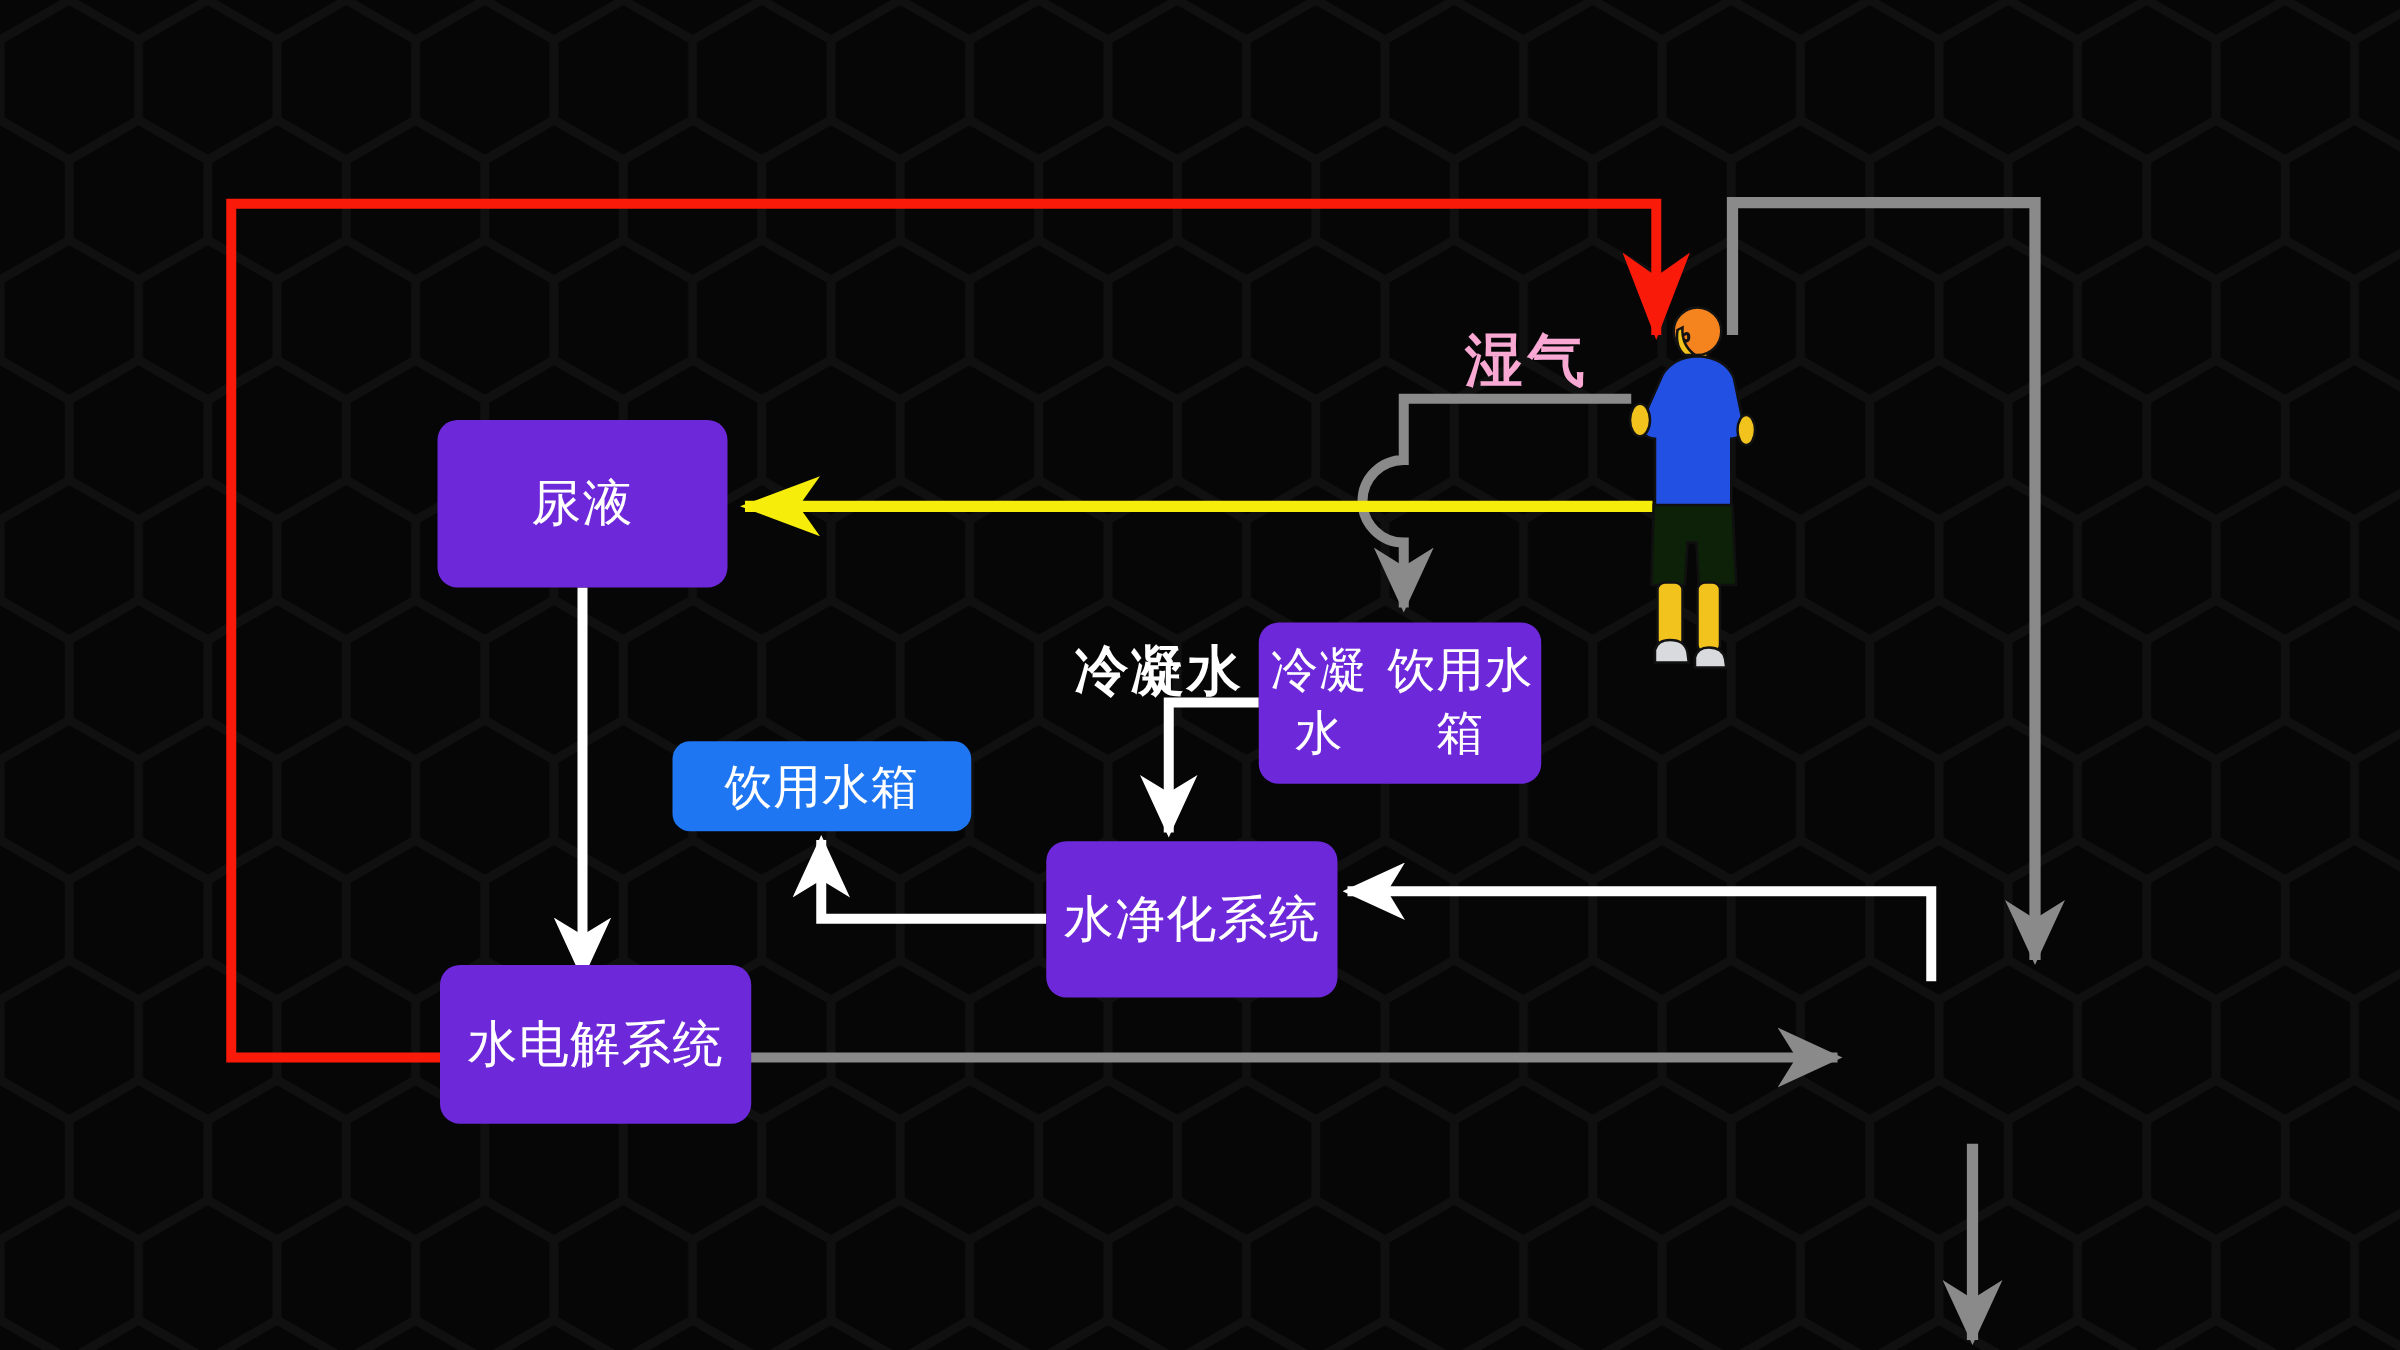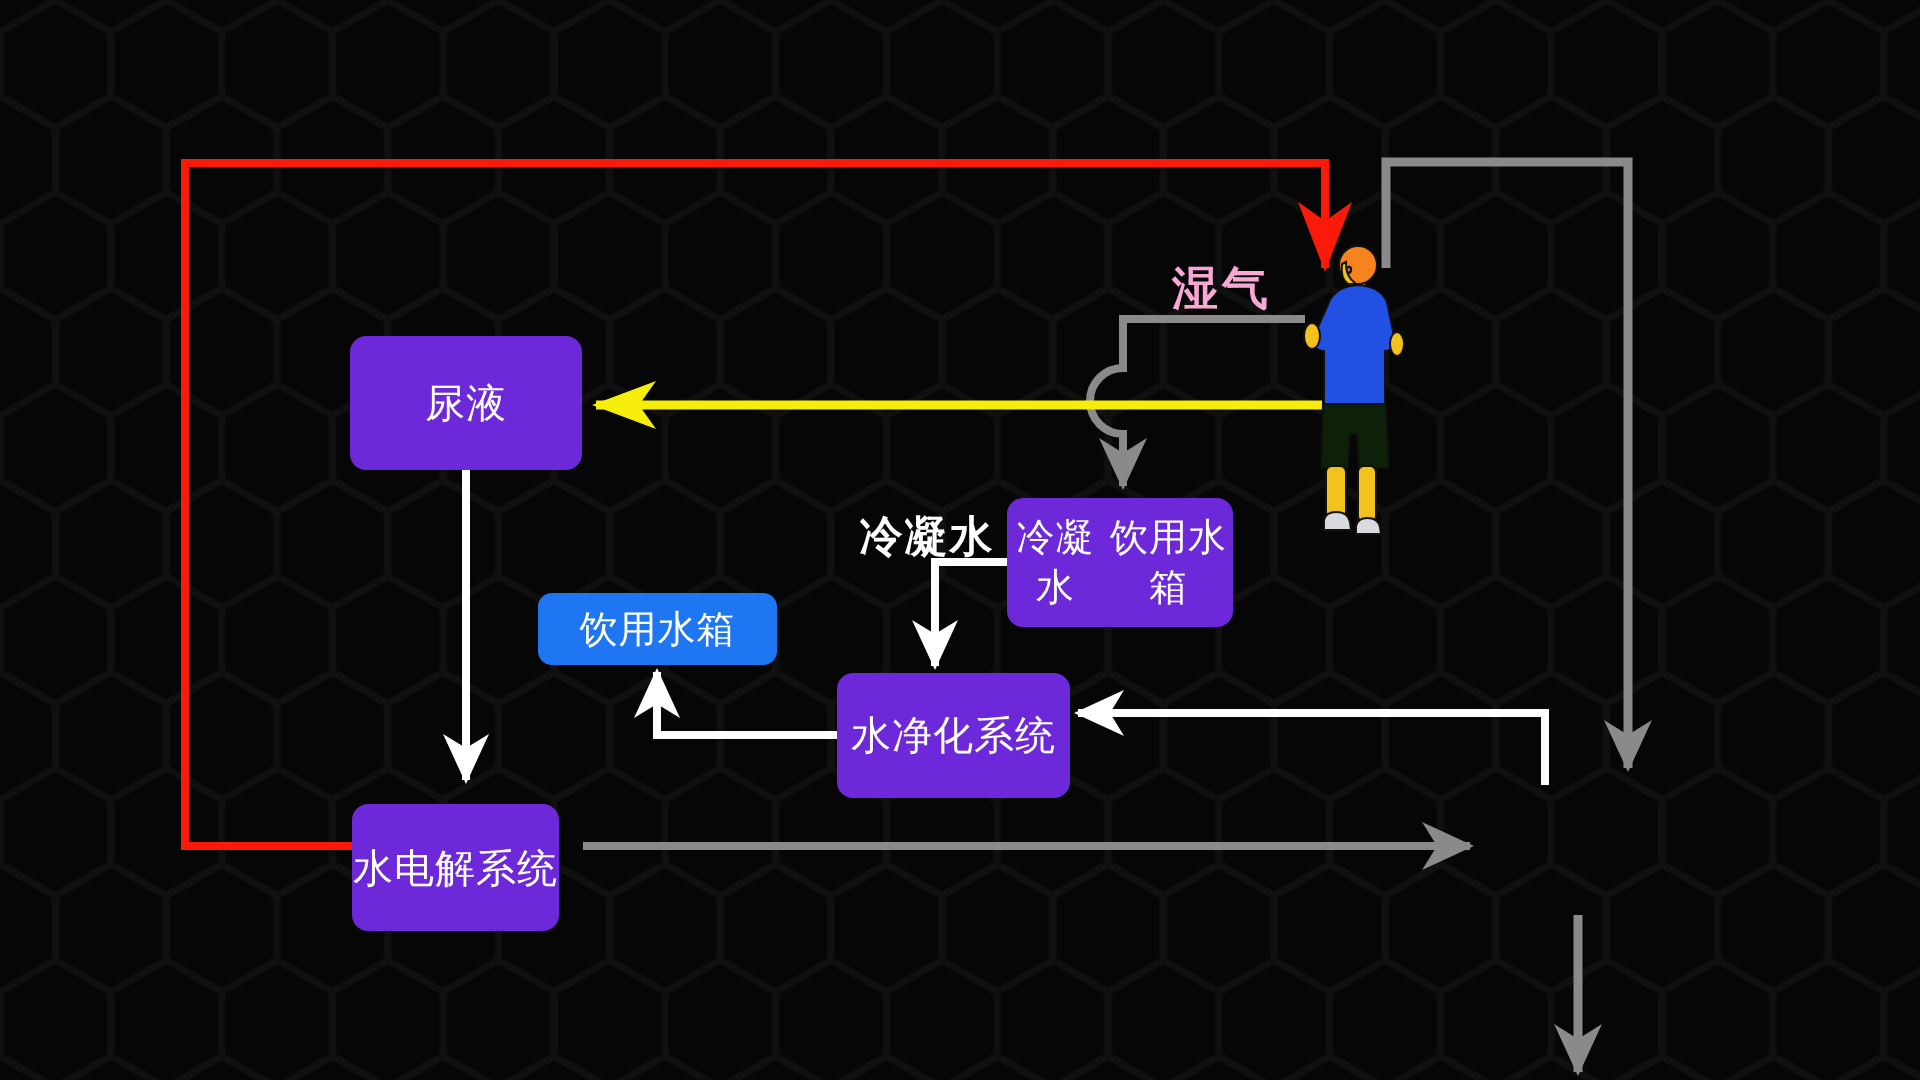--- a/index.html
+++ b/index.html
@@ -87,21 +87,21 @@
   <div class="node" style="left:1007px;top:498px;width:226px;height:129px;font-size:38px;">
     <span class="ln">冷凝水</span>
     <span class="ln">饮用水箱</span>
   </div>
 
   <div class="node" style="left:837px;top:673px;width:233px;height:125px;font-family:Liberation Serif, serif;">
     <span class="ln">水净化</span>
     <span class="ln">系统</span>
   </div>
 
-  <div class="node" style="left:352px;top:804px;width:207px;height:127px;">
+  <div class="node" style="left:352px;top:772px;width:249px;height:127px;">
     <span class="ln">水电解</span>
     <span class="ln">系统</span>
   </div>
 
 
   <div class="tank" style="left:538px;top:593px;width:239px;height:72px;">
     <span>饮用水箱</span>
   </div>
 
   <div class="edge-label" id="label-moist-air">湿气</div>

